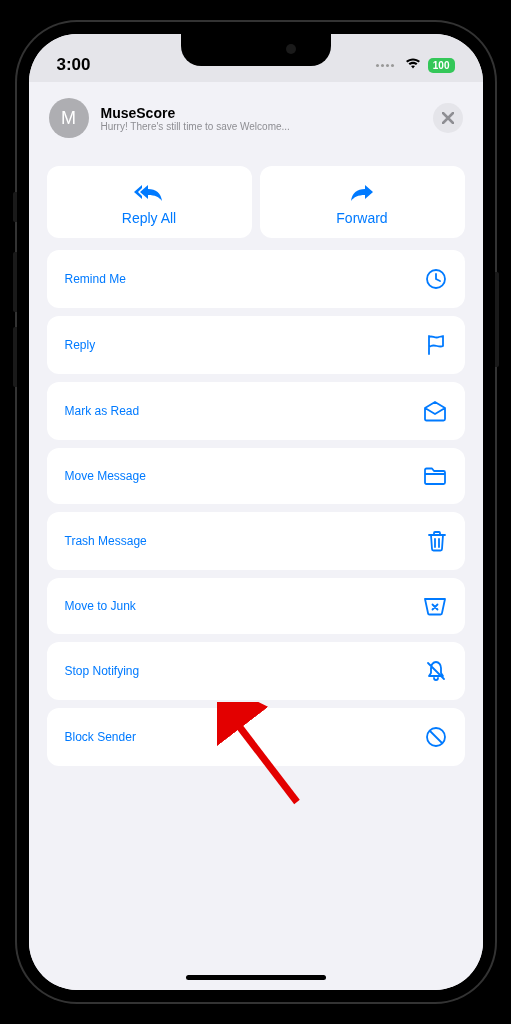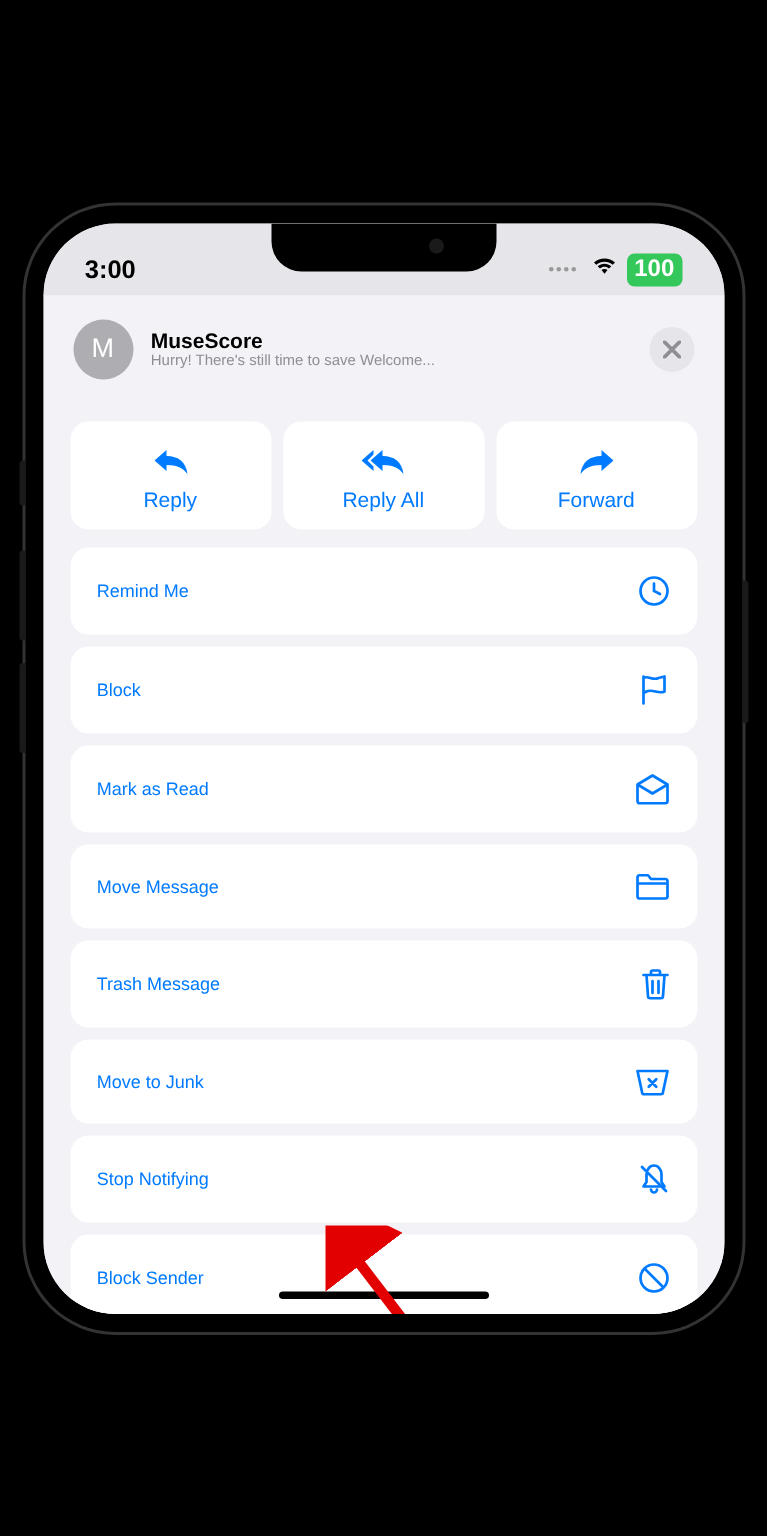--- a/index.html
+++ b/index.html
@@ -7,21 +7,21 @@
       background: #000;
       font-family: -apple-system, BlinkMacSystemFont, 'Segoe UI', sans-serif;
       width: 511px;
       height: 1024px;
       display: flex;
       align-items: center;
       justify-content: center;
     }
     .phone-frame {
       width: 478px;
-      height: 751px;
+      height: 980px;
       background: #000;
       border-radius: 60px;
       padding: 12px;
       position: relative;
       box-shadow: 0 0 0 2px #333;
     }
     .phone-screen {
       width: 100%;
       height: 100%;
       background: #f2f2f7;
@@ -66,21 +66,21 @@
       display: flex;
       align-items: center;
       gap: 6px;
     }
     .dots { display: flex; gap: 2px; margin-right: 4px; }
     .dot { width: 3px; height: 3px; border-radius: 50%; background: #999; }
     .wifi-icon { font-size: 16px; }
     .battery {
       background: #34c759;
       color: white;
-      font-size: 16px;
+      font-size: 10px;
       font-weight: 700;
       padding: 2px 5px;
       border-radius: 5px;
     }
     .content {
       background: #f2f2f7;
       height: calc(100% - 48px);
       padding: 0;
     }
     .header-row {
@@ -244,28 +244,20 @@
         <div class="close-btn">
           <svg width="12" height="12" viewBox="0 0 12 12">
               <path d="M1 1 L11 11 M11 1 L1 11" stroke="#8e8e93" stroke-width="2.5" stroke-linecap="round"></path>
             </svg>
         </div>
       </div>
 
       <div class="action-row">
         <div class="action-btn">
           <span class="action-icon">
-            <svg width="26" height="20" viewBox="0 0 26 20">
-                <path d="M10 3 L2 10 L10 17 L10 13 C17 13 21 15 24 19 C23 11 18 7 10 7 Z" fill="#007aff"></path>
-              </svg>
-          </span>
-          <span class="action-label">Reply</span>
-        </div>
-        <div class="action-btn">
-          <span class="action-icon">
             <svg width="30" height="20" viewBox="0 0 30 20">
                 <path d="M14 3 L6 10 L14 17 L14 13 C21 13 25 15 28 19 C27 11 22 7 14 7 Z" fill="#007aff"></path>
                 <path d="M8 3 L0 10 L8 17 L8 14 L4 10 L8 6 Z" fill="#007aff"></path>
               </svg>
           </span>
           <span class="action-label">Reply All</span>
         </div>
         <div class="action-btn">
           <span class="action-icon">
             <svg width="26" height="20" viewBox="0 0 26 20">
@@ -280,21 +272,21 @@
         <div class="menu-item">
           <span class="menu-label">Remind Me</span>
           <span class="menu-icon">
             <svg width="22" height="22" viewBox="0 0 22 22">
                 <circle cx="11" cy="11" r="9" stroke="#007aff" stroke-width="1.8" fill="none"></circle>
                 <path d="M11 6 L11 11 L15 13" stroke="#007aff" stroke-width="1.8" fill="none" stroke-linecap="round"></path>
               </svg>
           </span>
         </div>
         <div class="menu-item">
-          <span class="menu-label">Block</span>
+          <span class="menu-label">Reply</span>
           <span class="menu-icon">
             <svg width="22" height="22" viewBox="0 0 22 22">
                 <path d="M4 2 L4 20 M4 3 C7 1 10 5 14 3 L18 2 L18 12 C14 14 10 10 6 12 L4 13" stroke="#007aff" stroke-width="1.8" fill="none" stroke-linecap="round" stroke-linejoin="round"></path>
               </svg>
           </span>
         </div>
         <div class="menu-item">
           <span class="menu-label">Mark as Read</span>
           <span class="menu-icon">
             <svg width="24" height="22" viewBox="0 0 24 22">

